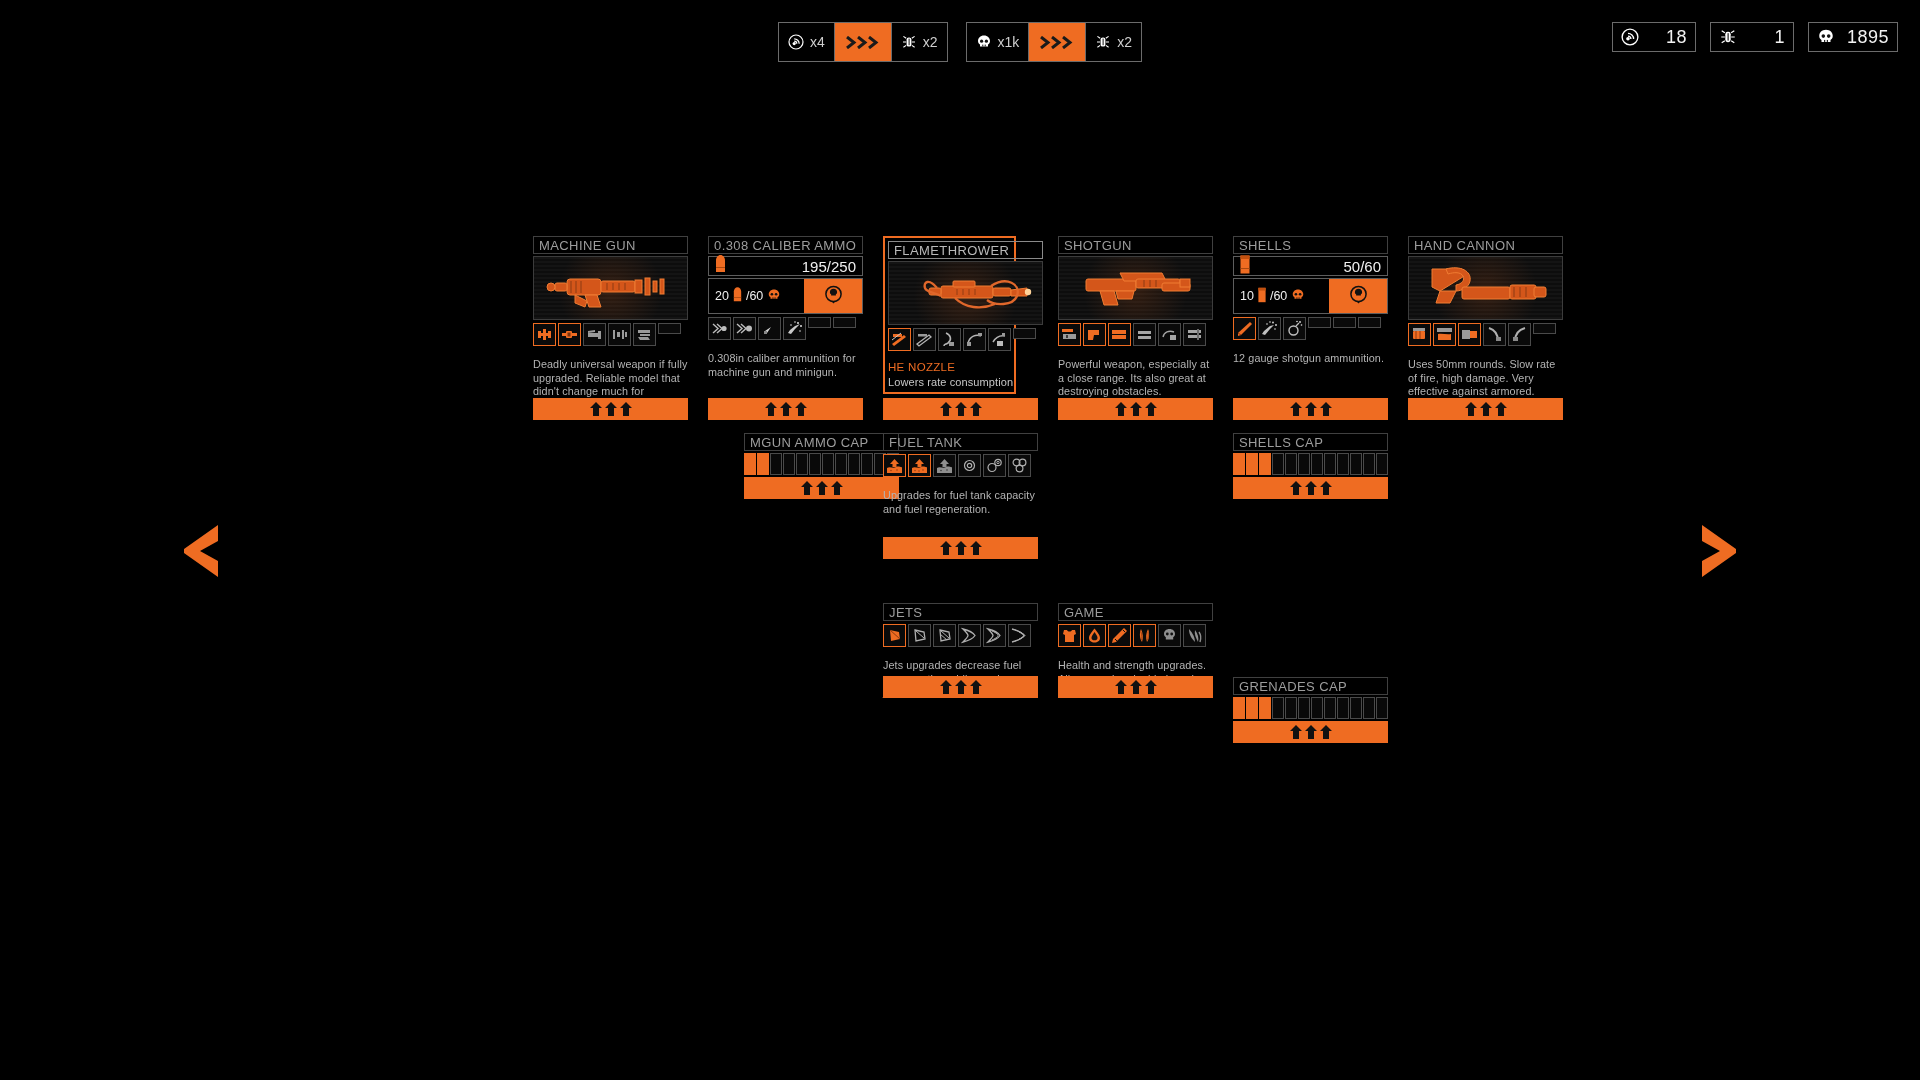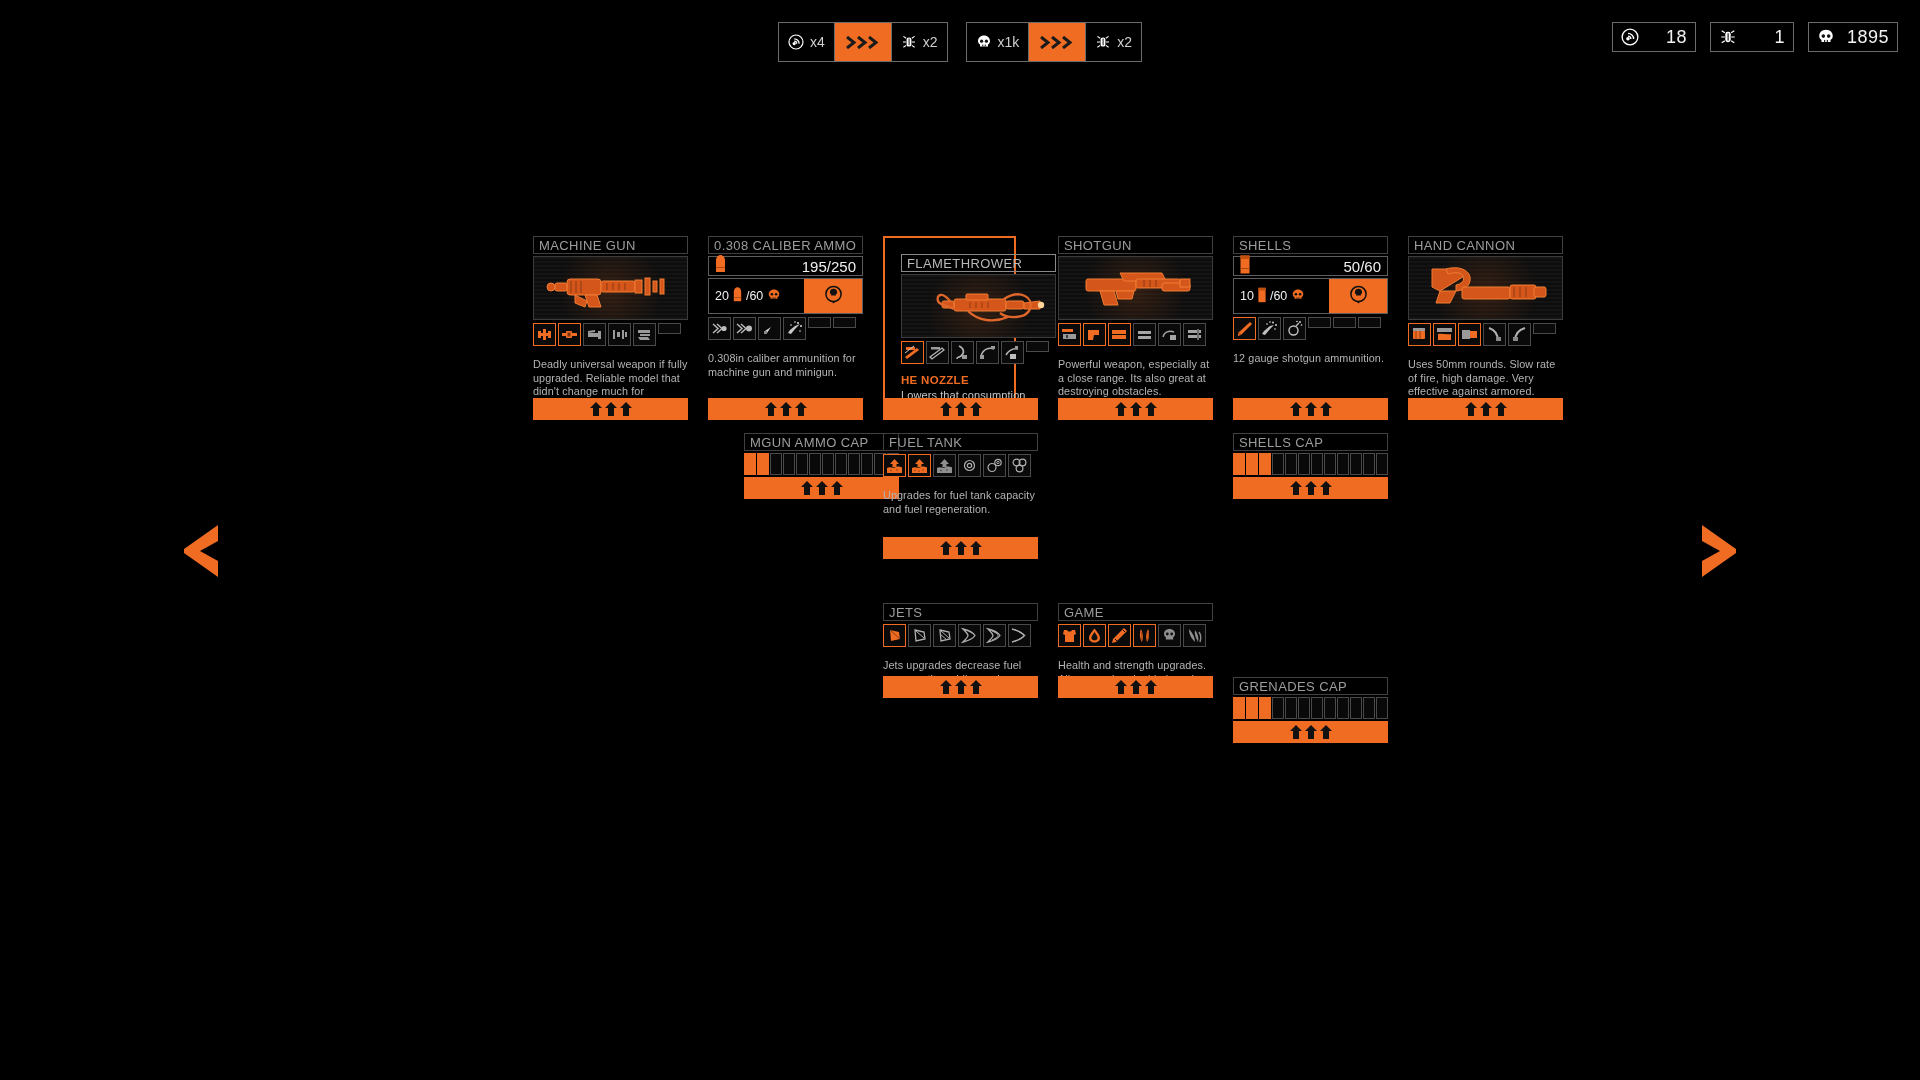--- a/index.html
+++ b/index.html
@@ -49,21 +49,21 @@
   }
   .stat .val { letter-spacing: .5px; }
   .ico { display:block; }
 
   
   .grid { position: absolute; left: 533px; top: 236px; }
   .card { position: absolute; width: 155px; }
 
   .card.selected {
     border: 2px solid #ef6c22;
-    padding: 16px;
+    padding: 3px;
     left: -6px;
     width: 133px;
   }
   .card.selected .inner { width: 155px; }
 
   .title {
     border: 1px solid #404040;
     height: 18px;
     display: flex; align-items: center;
     padding-left: 5px;
@@ -101,21 +101,21 @@
   .slot.blank { border-color:#4a4a4a; height:11px; align-self:flex-start; }
   .slot svg { display:block; }
 
   .desc {
     margin-top: 12px;
     color: #b4b4b4;
     font-size: 10.8px;
     line-height: 13.5px;
     letter-spacing: .1px;
   }
-  .sub-title { color:#ef6c22; font-size: 11.5px; font-weight: bold; letter-spacing:.3px; }
+  .sub-title { color:#ef6c22; font-size: 11.5px; font-weight: normal; letter-spacing:.3px; }
   .sub-text { color:#c7c7c7; font-size: 11px; margin-top: 1px; }
 
   .upbtn {
     background: #ef6c22;
     height: 22px;
     display: flex; align-items: center; justify-content: center;
     gap: 3px;
   }
   .upbtn svg { display:block; }
 
@@ -551,21 +551,21 @@
             <svg width="17" height="17" viewBox="0 0 17 17">
                 <path d="M2 11 C5 6 9 4 14 5" fill="none" stroke="#b5b5b5" stroke-width="1.5"></path>
                 <rect x="11" y="2" width="3" height="3" fill="#9a9a9a"></rect>
                 <rect x="6" y="10" width="6" height="5" fill="#bdbdbd"></rect>
               </svg>
           </div>
           <div class="slot blank"></div>
         </div>
         <div class="desc" style="margin-top:10px;">
           <div class="sub-title">HE NOZZLE</div>
-          <div class="sub-text">Lowers that consumption</div>
+          <div class="sub-text">Lowers rate consumption</div>
         </div>
       </div>
     </div>
     <div class="upbtn" style="position:absolute; left:350px; top:162px; width:155px;">
       <svg width="42" height="14" viewBox="0 0 42 14">
           <g fill="#111">
             <path d="M6 0 L12 6 L9 6 L9 14 L3 14 L3 6 L0 6 Z"></path>
             <path d="M21 0 L27 6 L24 6 L24 14 L18 14 L18 6 L15 6 Z"></path>
             <path d="M36 0 L42 6 L39 6 L39 14 L33 14 L33 6 L30 6 Z"></path>
           </g>

